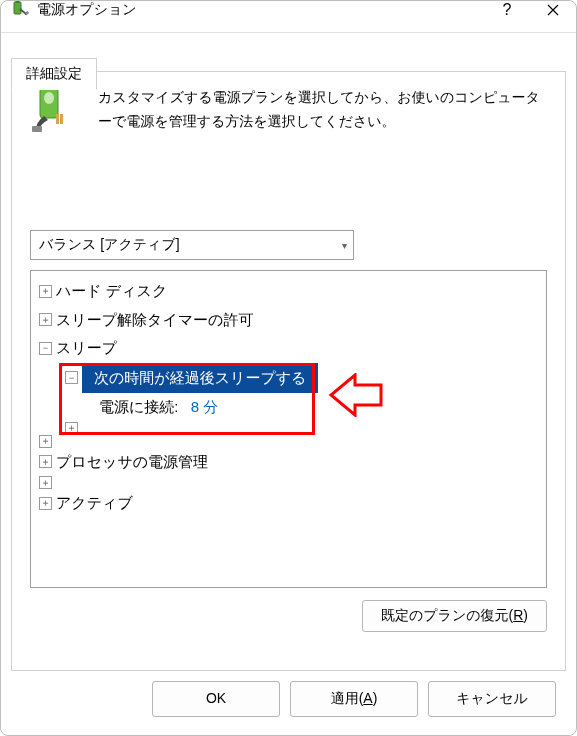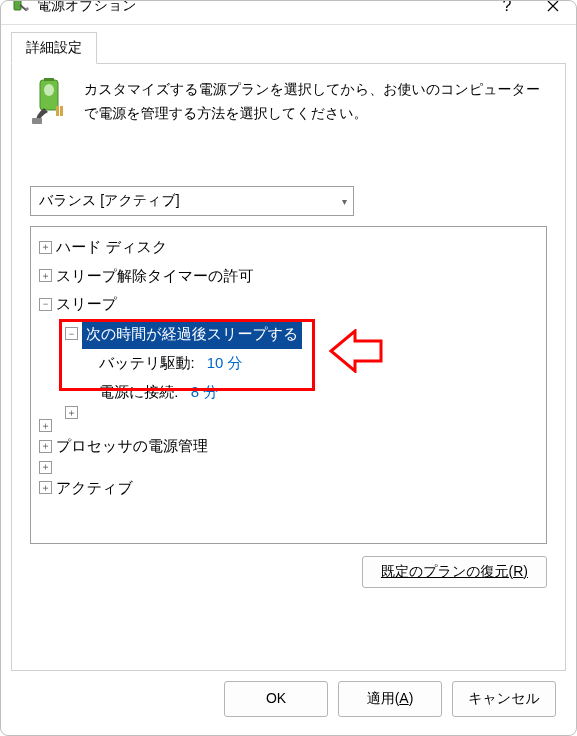--- a/index.html
+++ b/index.html
@@ -14,21 +14,21 @@
     width: 577px;
     height: 736px;
     border: 1px solid #bfbfbf;
     background: #fff;
     display: flex;
     flex-direction: column;
     border-radius: 8px;
     overflow: hidden;
   }
   .titlebar {
-    height: 24px;
+    height: 32px;
     display: flex;
     align-items: center;
     padding: 0 0 13px 10px;
     border-bottom: 1px solid #e0e0e0;
   }
   .titlebar-icon {
     width: 18px; height: 18px;
     margin-right: 8px;
   }
   .titlebar-title { flex: 1; font-size: 14px; }
@@ -42,55 +42,56 @@
   .tabbar {
     padding: 6px 10px 0 10px;
   }
   .tab {
     display: inline-block;
     padding: 6px 14px 6px 14px;
     border: 1px solid #d0d0d0;
     border-bottom: 1px solid #fff;
     background: #fff;
     position: relative;
-    top: 1px;
+    top: 19px;
     font-size: 14px;
   }
   .tab-content-border {
     margin: 0 10px 10px 10px;
     border: 1px solid #d0d0d0;
     flex: 1;
     padding: 14px 18px 16px 18px;
     display: flex;
     flex-direction: column;
   }
 
   .intro-row {
     display: flex;
-    gap: 12px;
+    gap: 26px;
     margin-bottom: 60px;
   }
   .intro-icon {
     width: 42px; height: 48px;
     flex: none;
   }
   .intro-text {
     line-height: 1.7;
     font-size: 14px;
   }
 
   .plan-select {
     width: 324px;
     height: 30px;
     border: 1px solid #9e9e9e;
     display: flex;
     align-items: center;
     padding: 0 8px;
     margin-bottom: 10px;
     position: relative;
+    margin-top: 36px;
   }
   .plan-select .chev {
     position: absolute; right: 6px; top: 50%;
     transform: translateY(-50%);
     color: #666;
     font-size: 10px;
   }
 
   .tree-box {
     border: 1px solid #9e9e9e;
@@ -115,52 +116,51 @@
     line-height: 1;
     color: #555;
     background: #fff;
     margin-left: 4px;
     flex: none;
   }
   .indent { display: inline-block; }
   .sel {
     background: #0a4b9a;
     color: #fff;
-    padding: 1px 4px;
+    padding: 1px 12px;
   }
   .val { color: #0066cc; }
   .annot-box {
     position: absolute;
     border: 3px solid #ff0000;
     pointer-events: none;
   }
   .arrow-svg { position: absolute; pointer-events: none; }
 
   .restore-row {
     display: flex;
     justify-content: flex-end;
     margin-top: 12px;
-    text-decoration: underline;
   }
   .btn {
     border: 1px solid #b5b5b5;
     background: #fdfdfd;
     padding: 6px 18px;
     font-size: 14px;
     border-radius: 3px;
     text-align: center;
   }
   .button-row {
     display: flex;
     gap: 10px;
     justify-content: flex-end;
     padding: 0 20px 18px 0;
   }
   .button-row .btn {
-    width: 104px;
+    width: 128px;
     padding: 8px 0;
   }
   .underline-access { text-decoration: underline; }
 
   .body-wrap { flex: 1; display: flex; flex-direction: column; position: relative; }
 </style>
 </head>
 <body>
 
 <div class="window">
@@ -221,25 +221,20 @@
           <span class="expander">－</span>
           <span>スリープ</span>
         </div>
         <div class="tree-row">
           <span class="indent" style="width:22px"></span>
           <span class="expander">－</span>
           <span class="sel">次の時間が経過後スリープする</span>
         </div>
         <div class="tree-row">
           <span class="indent" style="width:60px"></span>
-          <span>バッテリ駆動:</span>&nbsp;
-          <span class="val">10 分</span>
-        </div>
-        <div class="tree-row">
-          <span class="indent" style="width:60px"></span>
           <span>電源に接続:</span>&nbsp;
           <span class="val">8 分</span>
         </div>
         <div class="tree-row">
           <span class="indent" style="width:22px"></span>
           <span class="expander">＋</span>
         </div>
         <div class="tree-row">
           <span class="expander">＋</span>
         </div>

